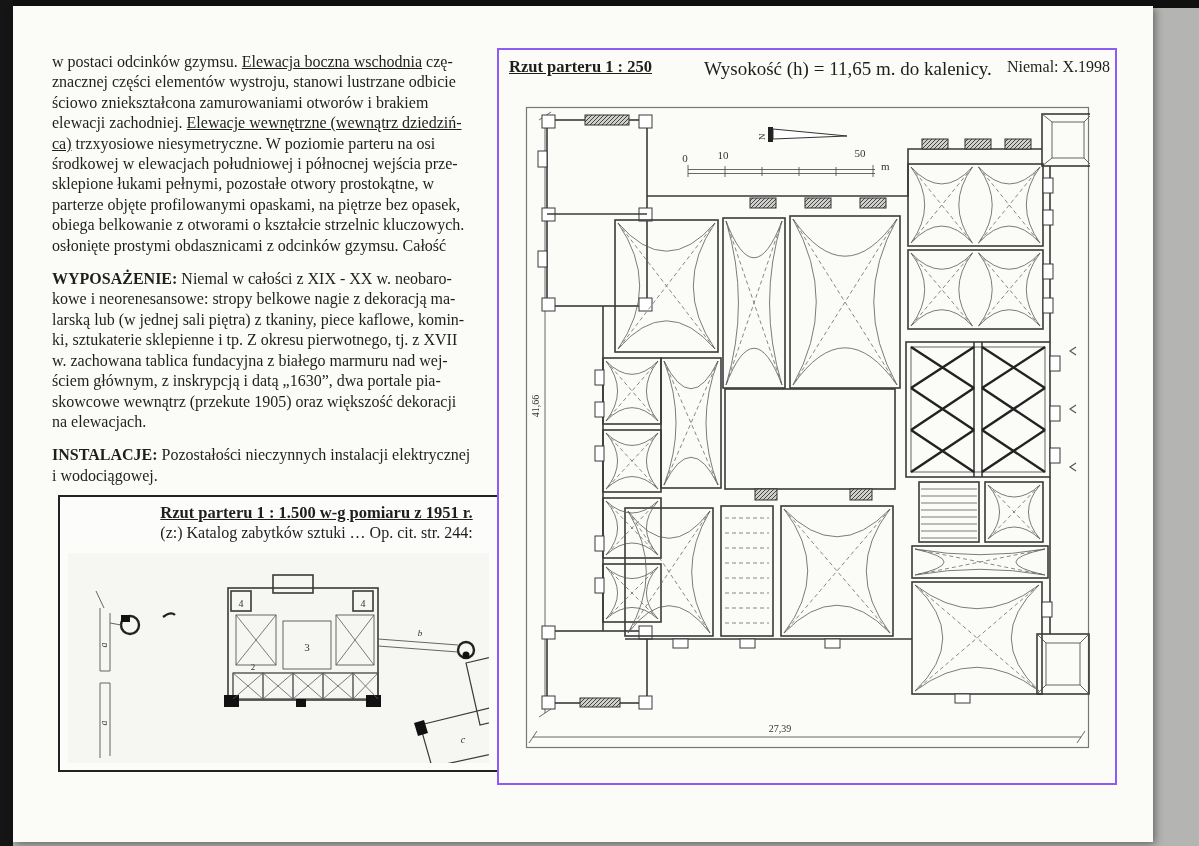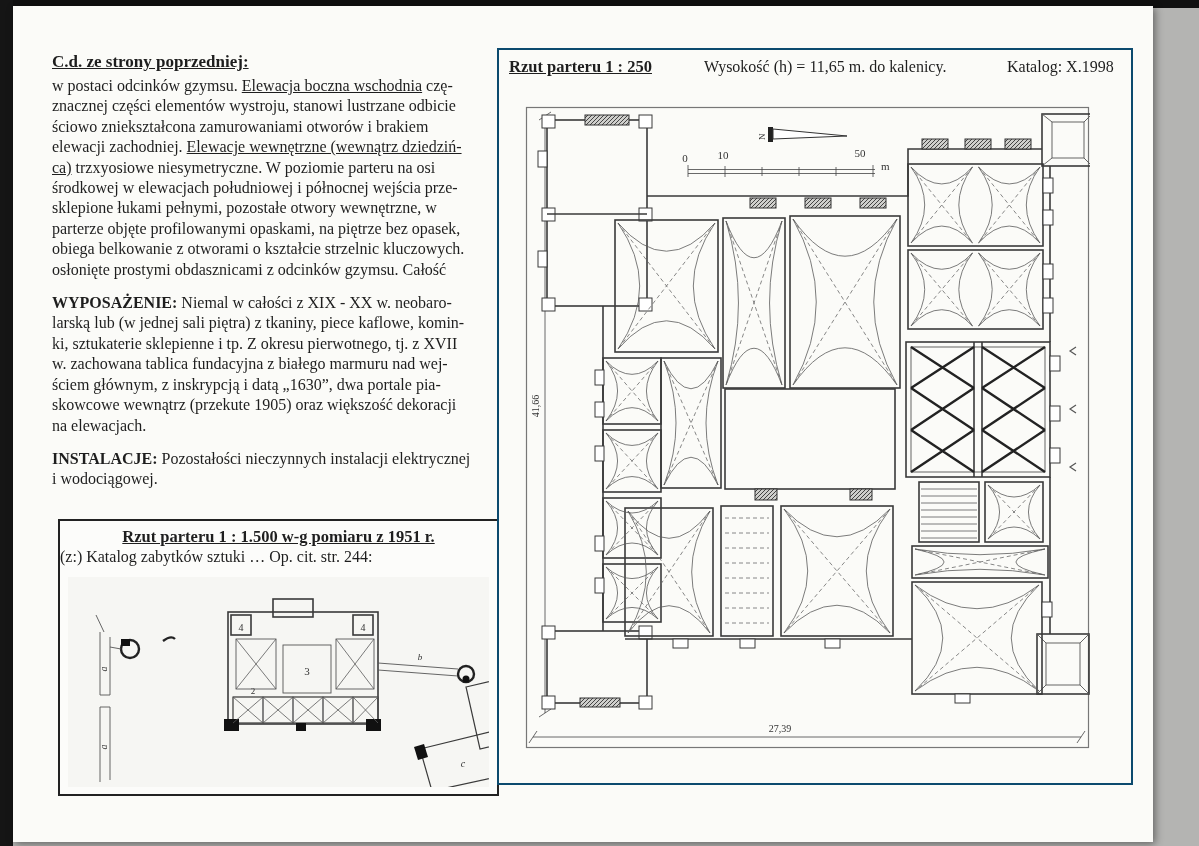--- a/index.html
+++ b/index.html
@@ -8,30 +8,30 @@
   .scan-top{position:absolute;left:0;top:0;width:1199px;height:8px;background:#101010;}
   .scan-left{position:absolute;left:0;top:0;width:13px;height:846px;background:#151515;}
   .paper{position:absolute;left:13px;top:6px;width:1140px;height:836px;background:#fbfbf8;
          box-shadow:2px 2px 8px rgba(0,0,0,.45);}
   
   .left-col{position:absolute;left:39px;top:46px;width:452px;}
   .cont-heading{font-weight:bold;text-decoration:underline;font-size:17px;margin-bottom:4px;}
   .para{font-size:16px;line-height:20.4px;margin:0 0 13px 0;}
   .para .line{white-space:nowrap;}
   
-  .inset-box{position:absolute;left:45px;top:513px;width:437px;height:273px;
-             border:2px solid #222;background:#fcfcfa;}
+  .inset-box{position:absolute;left:45px;top:489px;width:437px;height:273px;
+             border:2px solid #222;background:#fcfcfa;padding-left:38px;}
   .inset-title{font-weight:bold;text-decoration:underline;font-size:16.5px;text-align:center;margin-top:6px;}
-  .inset-caption{font-size:16px;text-align:left;margin-top:1px;}
+  .inset-caption{font-size:16px;text-align:center;margin-top:1px;}
   .inset-img{position:absolute;left:8px;top:56px;width:421px;height:210px;background:#f6f6f3;}
   
   .plan-panel{position:absolute;left:484px;top:42px;width:616px;height:733px;
-              border:2px solid #0c4a6e;background:#fbfbf8;padding-left:16px;}
+              border:2px solid #8b5cf6;background:#fbfbf8;}
   .plan-header-title{position:absolute;left:10px;top:7px;font-size:16.5px;font-weight:bold;text-decoration:underline;}
-  .plan-header-height{position:absolute;left:205px;top:8px;font-size:16px;}
+  .plan-header-height{position:absolute;left:205px;top:8px;font-size:19px;}
   .plan-header-survey{position:absolute;left:508px;top:8px;font-size:16px;}
   .sheet{position:absolute;left:26px;top:56px;}
   svg text{font-family:"Liberation Serif", serif;fill:#333;}
   .wall{fill:none;stroke:#3a3a3a;stroke-width:1.6;}
   .thin{fill:none;stroke:#555;stroke-width:.9;}
   .vl{fill:none;stroke:#5a5a5a;stroke-width:.8;}
   .vd{fill:none;stroke:#6a6a6a;stroke-width:.8;stroke-dasharray:4 3;}
   .bold{fill:none;stroke:#222;stroke-width:2.4;}
   .dim{stroke:#444;stroke-width:.8;fill:none;}
   .win{fill:#fff;stroke:#3a3a3a;stroke-width:1;}
@@ -39,35 +39,35 @@
 </style>
 </head>
 <body>
 
 <div class="scan-top"></div>
 <div class="scan-left"></div>
 
 <div class="paper">
 
   <div class="left-col">
-    <div class="cont-heading">C.d. ze strony poprzedniej:</div>
     <div class="para">
         <div class="line">w postaci odcinków gzymsu. <u>Elewacja boczna wschodnia</u> czę-</div>
         <div class="line">znacznej części elementów wystroju, stanowi lustrzane odbicie</div>
         <div class="line">ściowo zniekształcona zamurowaniami otworów i brakiem</div>
         <div class="line">elewacji zachodniej. <u>Elewacje wewnętrzne (wewnątrz dziedziń-</u></div>
         <div class="line"><u>ca)</u> trzxyosiowe niesymetryczne. W poziomie parteru na osi</div>
         <div class="line">środkowej w elewacjach południowej i północnej wejścia prze-</div>
-        <div class="line">sklepione łukami pełnymi, pozostałe otwory wewnętrzne, w</div>
+        <div class="line">sklepione łukami pełnymi, pozostałe otwory prostokątne, w</div>
         <div class="line">parterze objęte profilowanymi opaskami, na piętrze bez opasek,</div>
         <div class="line">obiega belkowanie z otworami o kształcie strzelnic kluczowych.</div>
         <div class="line">osłonięte prostymi obdasznicami z odcinków gzymsu. Całość</div>
       </div>
     <div class="para">
         <div class="line"><b>WYPOSAŻENIE:</b> Niemal w całości z XIX - XX w. neobaro-</div>
+        <div class="line">kowe i neorenesansowe: stropy belkowe nagie z dekoracją ma-</div>
         <div class="line">larską lub (w jednej sali piętra) z tkaniny, piece kaflowe, komin-</div>
         <div class="line">ki, sztukaterie sklepienne i tp. Z okresu pierwotnego, tj. z XVII</div>
         <div class="line">w. zachowana tablica fundacyjna z białego marmuru nad wej-</div>
         <div class="line">ściem głównym, z inskrypcją i datą „1630”, dwa portale pia-</div>
         <div class="line">skowcowe wewnątrz (przekute 1905) oraz większość dekoracji</div>
         <div class="line">na elewacjach.</div>
       </div>
     <div class="para">
         <div class="line"><b>INSTALACJE:</b> Pozostałości nieczynnych instalacji elektrycznej</div>
         <div class="line">i wodociągowej.</div>
@@ -136,21 +136,21 @@
           <path d="M225,120 L255,146 M255,120 L225,146" class="vl"></path>
           <path d="M255,120 L285,146 M285,120 L255,146" class="vl"></path>
           <path d="M285,120 L310,146 M310,120 L285,146" class="vl"></path>
         </svg>
     </div>
   </div>
 
   <div class="plan-panel">
     <div class="plan-header-title">Rzut parteru 1 : 250</div>
     <div class="plan-header-height">Wysokość (h) = 11,65 m. do kalenicy.</div>
-    <div class="plan-header-survey">Katalog: X.1998</div>
+    <div class="plan-header-survey">Niemal: X.1998</div>
 
     <div class="sheet">
       <svg width="565" height="660" viewBox="0 0 565 660">
         <defs>
           <pattern id="stripes" width="4" height="4" patternUnits="userSpaceOnUse">
             <rect width="4" height="4" fill="#cfcfcc"></rect>
             <path d="M0,4 L4,0" stroke="#444" stroke-width="1"></path>
           </pattern>
         </defs>
 

